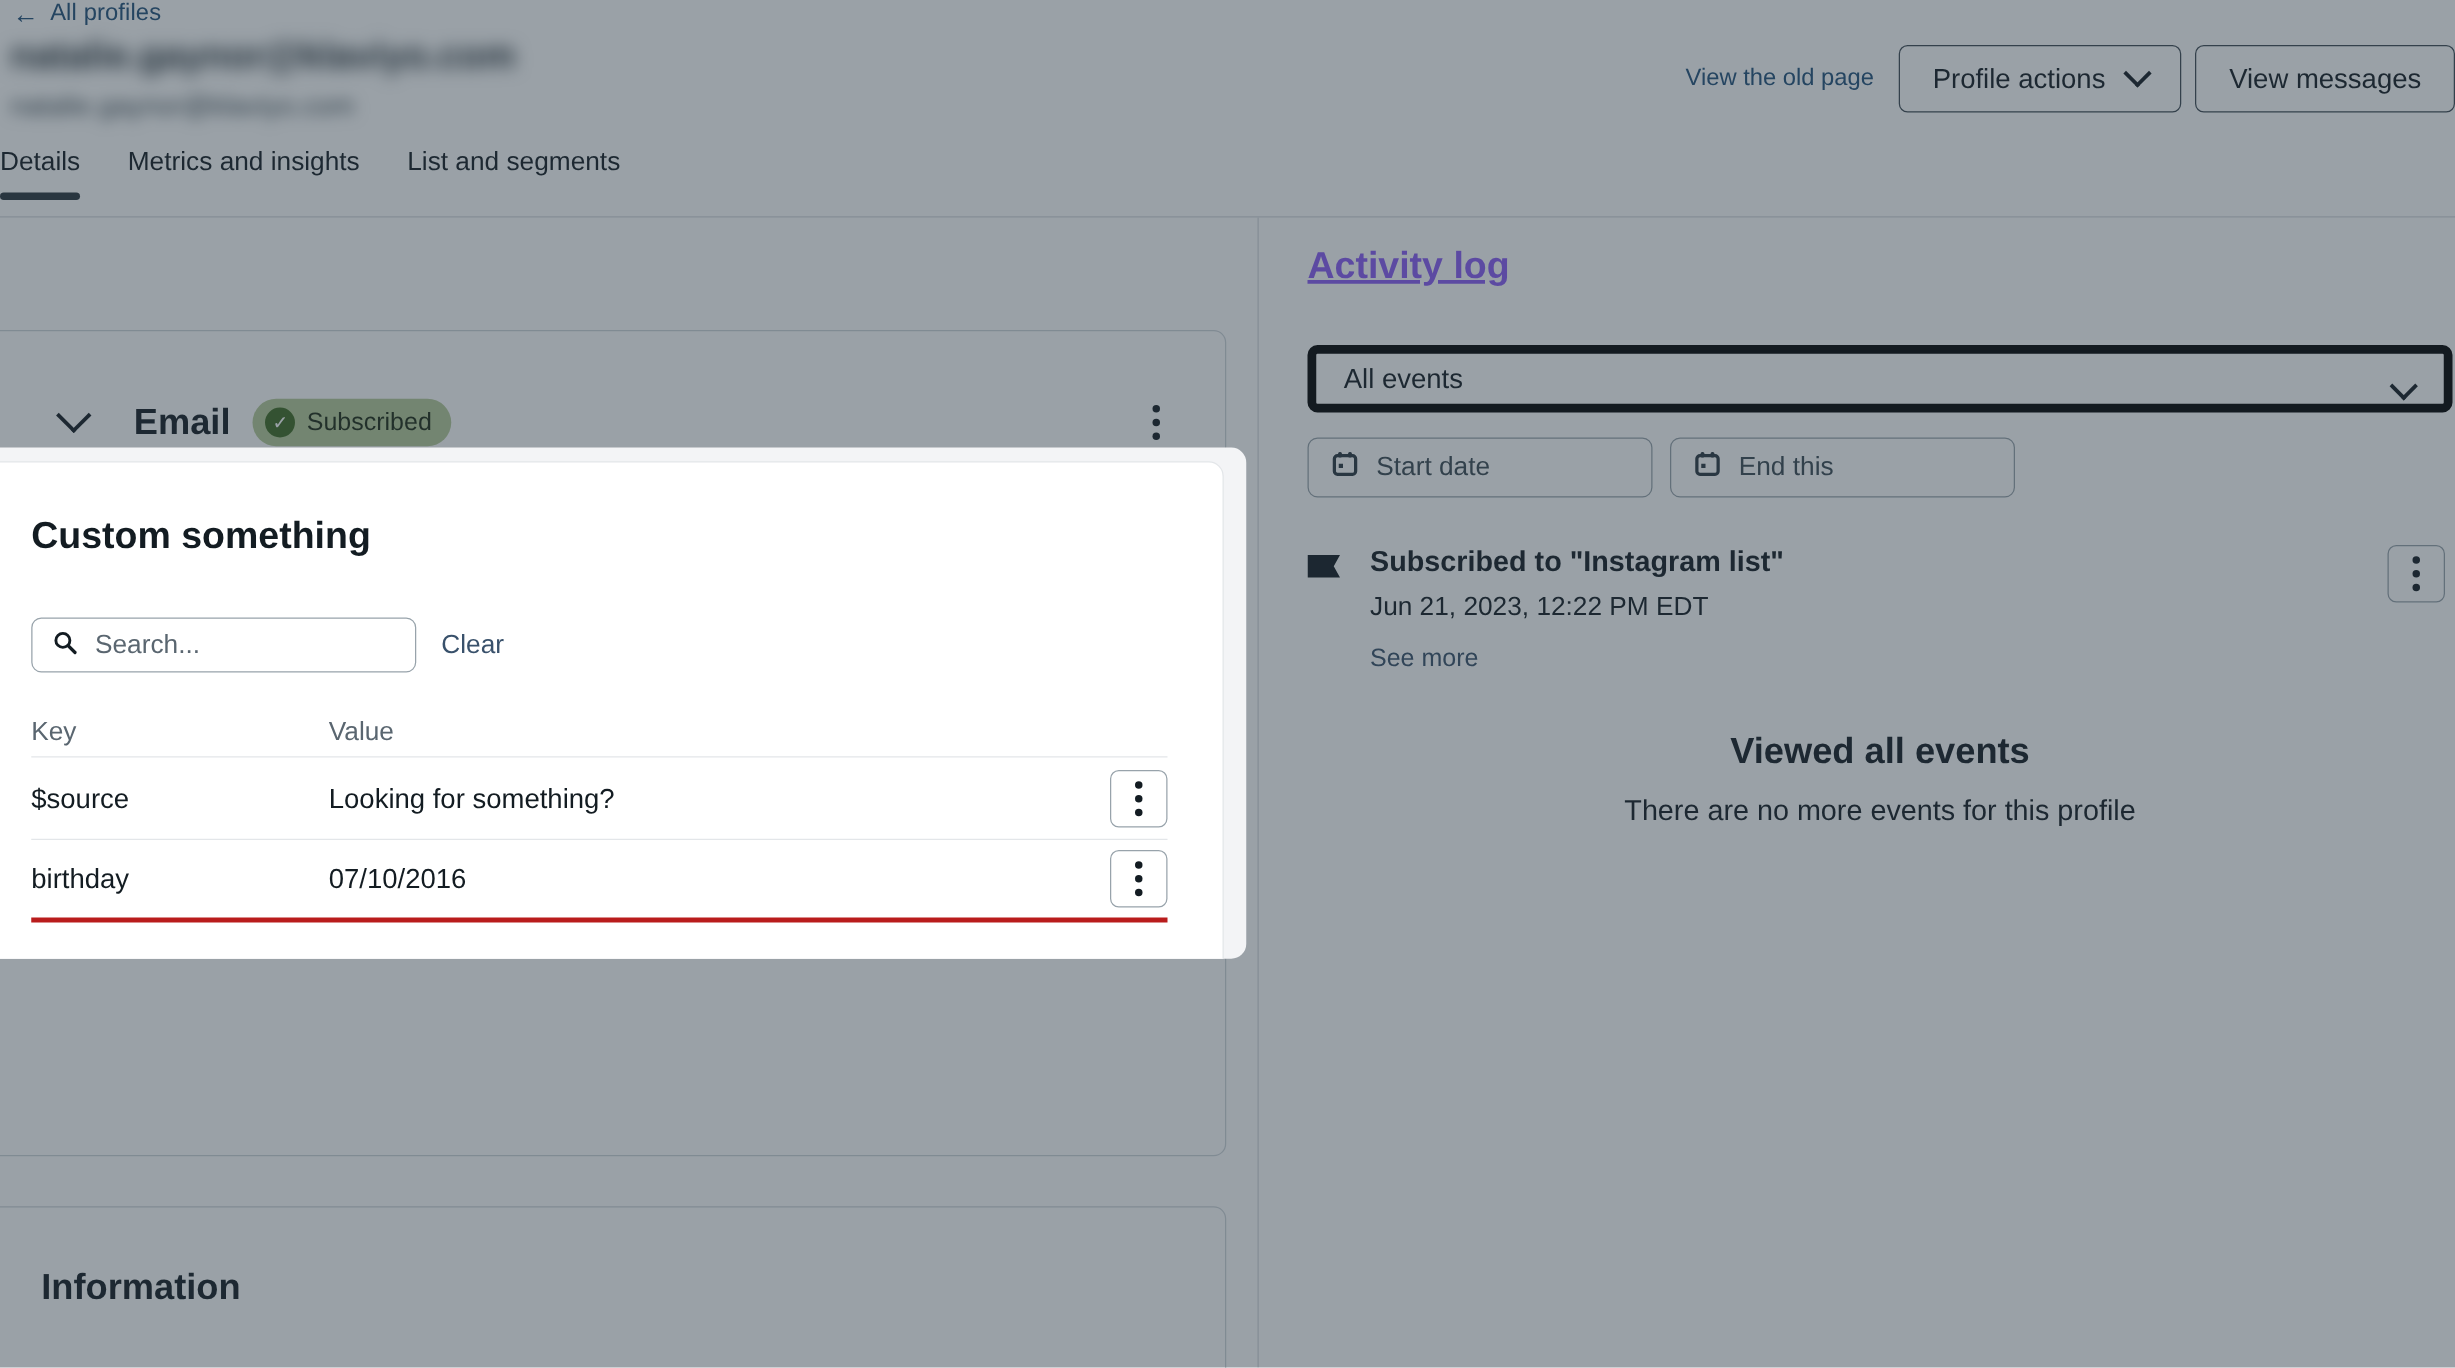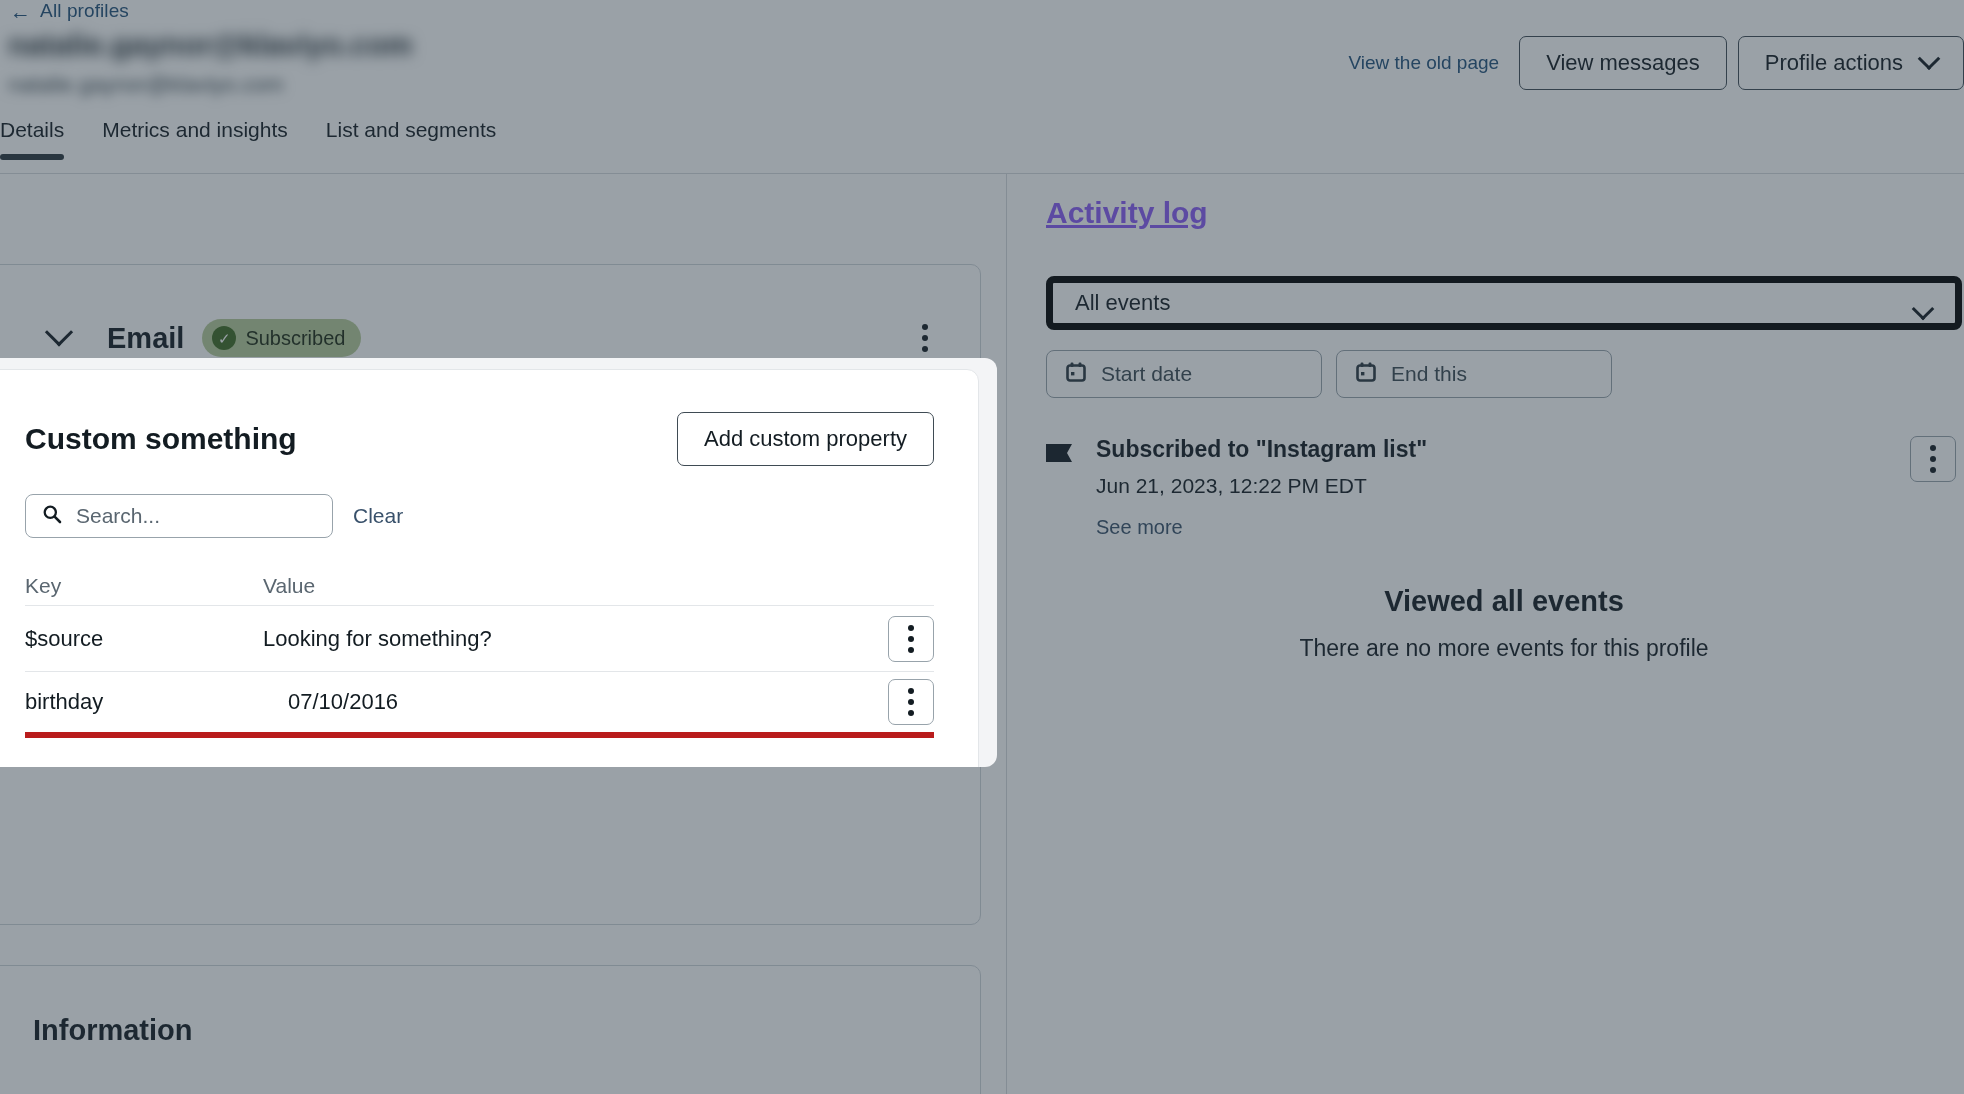--- a/index.html
+++ b/index.html
@@ -227,43 +227,43 @@
     display: flex; align-items: center;
     height: 66px;
     border-bottom: 1px solid #e3e6e9;
   }
   .cp-row.head { height: 40px; border-bottom: 1px solid #e3e6e9; }
   .cp-row.head .c { font-size: 21px; color: #5a6670; }
   .c-key { width: 238px; font-size: 22px; color: #131c22; }
   .c-val { flex: 1; font-size: 22px; color: #131c22; }
   .c-act { width: 60px; display: flex; justify-content: flex-end; }
   .cp-row.data { height: 66px; }
-  .cp-last { border-bottom: 6px solid #b91c1c; gap: 25px; }
+  .cp-last { border-bottom: 4px solid #b91c1c; }
 </style>
 </head>
 <body>
 
 <div id="page">
 
   <a class="backlink">
     <span class="arrow">←</span>
     <span>All profiles</span>
   </a>
 
   <div class="profile-email">natalie.gaynor@klaviyo.com</div>
   <div class="profile-email2">natalie.gaynor@klaviyo.com</div>
 
   <div class="top-actions">
     <a class="link-old">View the old page</a>
     <button class="btn">
-      <span>View messages</span>
+      <span>Profile actions</span>
+      <span class="chev"></span>
     </button>
     <button class="btn">
-      <span>Profile actions</span>
-      <span class="chev"></span>
+      <span>View messages</span>
     </button>
   </div>
 
   <div class="tabs">
     <div class="tab active">
       <span>Details</span>
     </div>
     <div class="tab">
       <span>Metrics and insights</span>
     </div>
@@ -353,23 +353,20 @@
 
 </div>
 
 <div id="dim"></div>
 
 <div id="spotlight">
   <div id="spot-card">
 
     <div class="cp-head">
       <div class="cp-title">Custom something</div>
-      <button class="btn-add">
-        <span>Add custom property</span>
-      </button>
     </div>
 
     <div class="cp-search-row">
       <div class="search-box">
         <span>
           <svg width="20" height="20" viewBox="0 0 20 20">
             <circle cx="8.3" cy="8.3" r="5.6" fill="none" stroke="#131c22" stroke-width="2.3"></circle>
             <line x1="12.6" y1="12.6" x2="18" y2="18" stroke="#131c22" stroke-width="2.6" stroke-linecap="round"></line>
           </svg>
         </span>

